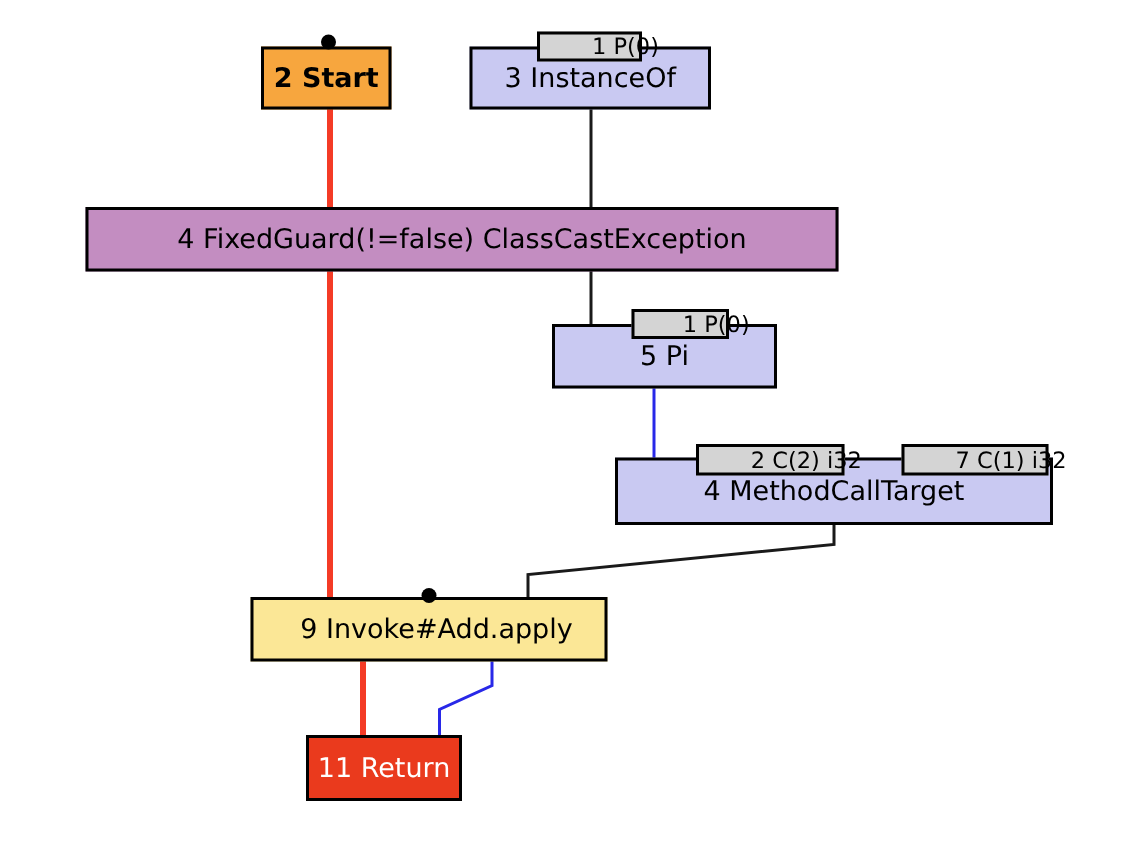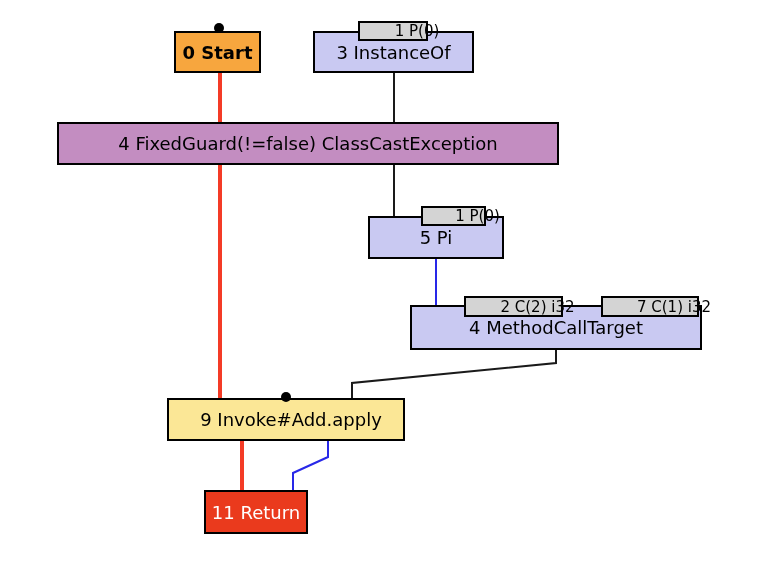--- a/index.html
+++ b/index.html
@@ -35,21 +35,21 @@
     white-space: nowrap;
   }
   .node.text-high { }
   .node.bold { font-weight: bold; }
   .node.white-text { color: #ffffff; }
 
   
   .n-start        { left: 174px; top:  31px; width:  87px; height: 42px; }
   .n-instanceof   { left: 313px; top:  31px; width: 161px; height: 42px; }
   .n-fixedguard   { left:  57px; top: 122px; width: 502px; height: 43px; }
-  .n-pi           { left: 368px; top: 216px; width: 136px; height: 43px; text-align: center; }
+  .n-pi           { left: 368px; top: 216px; width: 150px; height: 43px; text-align: center; }
   .n-mct          { left: 410px; top: 305px; width: 292px; height: 45px; }
   .n-invoke       { left: 167px; top: 398px; width: 238px; height: 43px; padding-left: 10px; }
   .n-return       { left: 204px; top: 490px; width: 104px; height: 44px; }
 
   .port-label {
     position: absolute;
     z-index: 3;
     box-sizing: border-box;
     border: 2px solid #000;
     display: flex;
@@ -84,28 +84,28 @@
   <svg class="edges">
     <line x1="220" y1="70" x2="220" y2="400" stroke-width="4" stroke="#f43b26"></line>
     <line x1="242" y1="438" x2="242" y2="492" stroke-width="4" stroke="#f43b26"></line>
     <line x1="394" y1="70" x2="394" y2="218" stroke-width="2" stroke="#1a1a1a"></line>
     <line x1="436" y1="256" x2="436" y2="308" stroke-width="2" stroke="#2828e8"></line>
     <polyline points="556,347 556,363 352,383 352,400" fill="none" stroke-width="2" stroke="#1a1a1a"></polyline>
     <polyline points="328,438 328,457 293,473 293,492" fill="none" stroke-width="2" stroke="#2828e8"></polyline>
   </svg>
 
   <div class="node n-start bold" style="background-color: rgb(247, 166, 62);">
-    <span>0 Start</span>
+    <span>2 Start</span>
   </div>
 
   <div class="node n-instanceof text-high" style="background-color: rgb(201, 201, 242);">
     <span>3 InstanceOf</span>
   </div>
 
-  <div class="node n-fixedguard" style="background-color: rgb(195, 141, 193);">
+  <div class="node n-fixedguard" style="background-color: rgb(195, 141, 193); margin-top: 16px;">
     <span>4 FixedGuard(!=false) ClassCastException</span>
   </div>
 
   <div class="node n-pi text-high" style="background-color: rgb(201, 201, 242);">
     <span>5 Pi</span>
   </div>
 
   <div class="node n-mct text-high" style="background-color: rgb(201, 201, 242);">
     <span>4 MethodCallTarget</span>
   </div>

